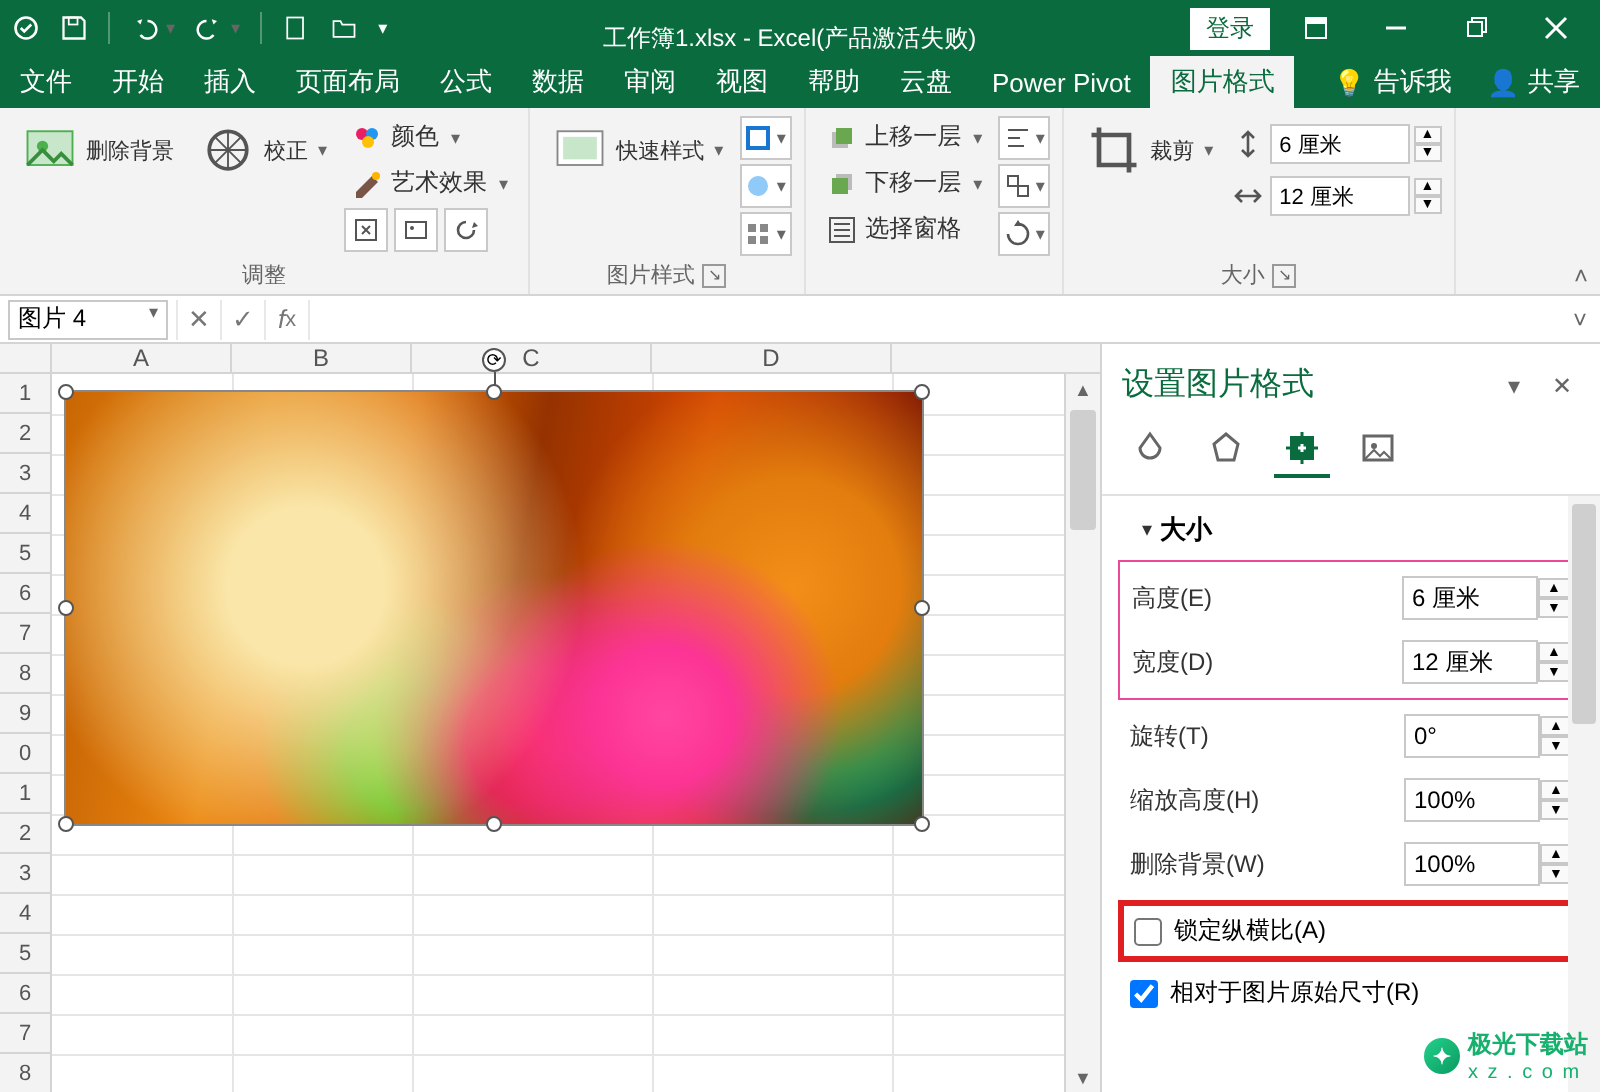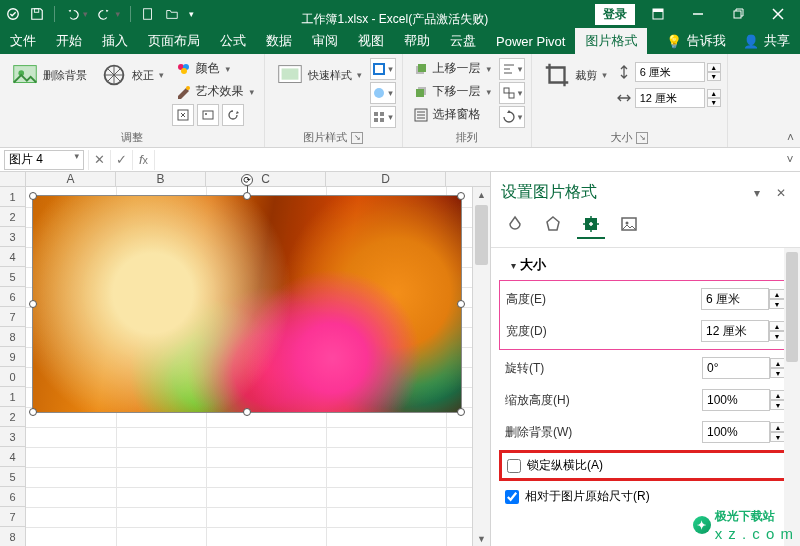--- a/index.html
+++ b/index.html
@@ -6,21 +6,21 @@
   body { width: 800px; height: 546px; background: #fff; overflow: hidden; font-size: 12px; }
 
   
   .titlebar { display:flex; align-items:center; height:28px; background:#0a6b3e; color:#fff; padding:0 4px; gap:6px; }
   .titlebar .qat { display:flex; align-items:center; gap:6px; }
   .titlebar .qat svg { width:14px; height:14px; }
   .qat-divider { width:1px; height:16px; background:rgba(255,255,255,0.3); margin:0 2px;}
   .qat-item { display:flex; align-items:center; gap:2px; padding:2px; cursor:pointer;}
   .titlebar .title { flex:1; text-align:center; font-size:12px; white-space:nowrap; overflow:hidden;margin-top:10px; }
   .titlebar .right { display:flex; align-items:center; gap:4px; }
-  .login-btn { background:#fff; color:#0a6b3e; padding:2px 8px; font-size:12px; border:1px solid #0a6b3e; cursor:pointer;font-weight:bold;}
+  .login-btn { background:#fff; color:#0a6b3e; padding:2px 8px; font-size:12px; border:1px solid #0a6b3e; cursor:pointer;}
   .win-btn { width:36px; height:28px; display:flex; align-items:center; justify-content:center; cursor:pointer;}
   .win-btn svg { width:12px; height:12px; }
 
   
   .ribbon-tabs { display:flex; align-items:center; height:26px; background:#0a6b3e; color:#fff; font-size:13px; }
   .ribbon-tab { padding:0 10px; height:100%; display:flex; align-items:center; cursor:pointer; white-space:nowrap;}
   .ribbon-tab.active { background:#f3f3f3; color:#0a6b3e; }
   .ribbon-tabs .spacer { flex:1; }
   .tell-me { display:flex; align-items:center; gap:4px; padding:0 8px; cursor:pointer;}
   .share-btn { display:flex; align-items:center; gap:4px; padding:0 10px; cursor:pointer;}
@@ -88,21 +88,21 @@
   .h-l{left:-4px;top:calc(50% - 4px);} .h-r{right:-4px;top:calc(50% - 4px);}
   .h-t{left:calc(50% - 4px);top:-4px;} .h-b{left:calc(50% - 4px);bottom:-4px;}
   .rotate-handle { position:absolute; left:calc(50% - 6px); top:-22px; width:12px; height:12px; border:1px solid #555; border-radius:50%; background:#fff; display:flex; align-items:center; justify-content:center; font-size:9px;}
   .rotate-line { position:absolute; left:50%; top:-10px; width:1px; height:10px; background:#555;}
   .sheet-scroll-v { width:18px; background:#f3f3f3; border-left:1px solid #d4d4d4; display:flex; flex-direction:column;}
   .sheet-scroll-v .arrow{height:16px; display:flex;align-items:center;justify-content:center;font-size:9px;color:#666;cursor:pointer;}
   .sheet-scroll-v .track{flex:1; position:relative;}
   .sheet-scroll-v .thumb{position:absolute; left:2px; right:2px; top:2px; height:60px; background:#cfcfcf; border-radius:2px;}
 
   
-  .format-pane { width:310px; border-left:1px solid #d4d4d4; display:flex; flex-direction:column; background:#fff; position:relative;}
+  .format-pane { width:250px; border-left:1px solid #d4d4d4; display:flex; flex-direction:column; background:#fff; position:relative;}
   .fp-header { display:flex; align-items:center; padding:10px 10px 4px; }
   .fp-title { font-size:16px; color:#0a6b3e; flex:1;}
   .fp-header .icon-btn { width:18px; height:18px; display:flex; align-items:center; justify-content:center; cursor:pointer; color:#666; margin-left:6px;}
   .fp-tabs { display:flex; gap:10px; padding:4px 10px 8px; border-bottom:1px solid #e1e1e1;}
   .fp-tab { width:28px; height:28px; display:flex; align-items:center; justify-content:center; cursor:pointer; border-bottom:2px solid transparent;}
   .fp-tab.active { border-bottom:2px solid #0a6b3e;}
   .fp-section-header { display:flex; align-items:center; gap:4px; padding:8px 12px 4px; cursor:pointer;}
   .fp-section-header .caret { font-size:10px; color:#333;}
   .fp-section-title { font-size:13px; font-weight:bold;}
   .fp-body { flex:1; overflow: visible; padding:0 8px 8px; position:relative;}
@@ -358,23 +358,20 @@
             </svg>
           </div>
         <div class="square-btn dropdown-caret" style="width:26px">
             <svg width="14" height="14" viewBox="0 0 14 14">
               <path d="M7 2a5 5 0 11-5 5" fill="none" stroke="#555" stroke-width="1.3"></path>
               <path d="M7 0l2 3-4 0z" fill="#555"></path>
             </svg>
           </div>
       </div>
     </div>
-    <div class="label">
-        <span>排列</span>
-      </div>
   </div>
 
   <div class="ribbon-group">
     <div class="controls">
       <div class="big-btn dropdown-caret">
         <svg viewBox="0 0 32 32">
             <path d="M8 4v20h20M4 8h20v20" fill="none" stroke="#555" stroke-width="2.5"></path>
           </svg>
         <span>裁剪</span>
       </div>
@@ -613,17 +610,17 @@
 
       <div class="fp-scroll">
           <div class="thumb"></div>
         </div>
     </div>
 
     <div class="watermark">
       <div class="logo">✦</div>
       <div>
         <div style="font-weight:bold;">极光下载站</div>
-        <div style="font-size:15px; letter-spacing:1px; color:#18b06e;">x z . c o m</div>
+        <div style="font-size:10px; letter-spacing:1px; color:#18b06e;">x z . c o m</div>
       </div>
     </div>
   </div>
 </div>
 
 </body></html>

